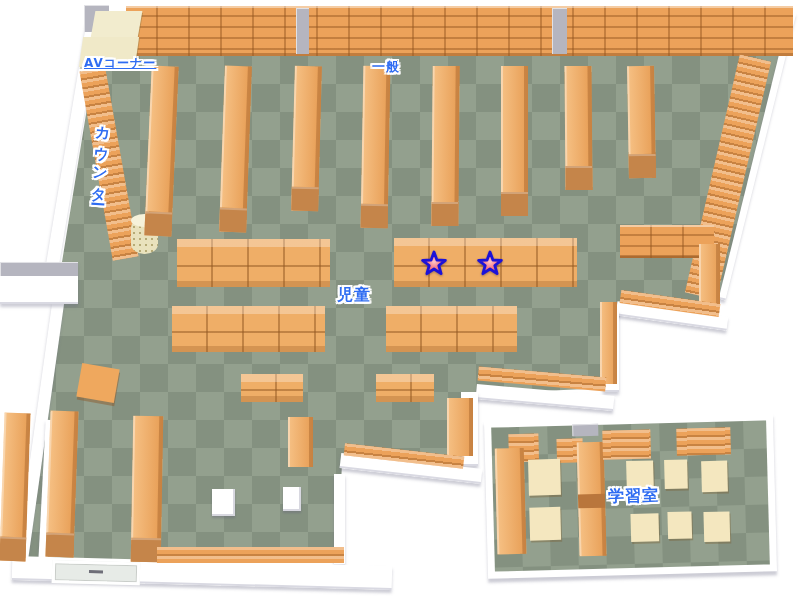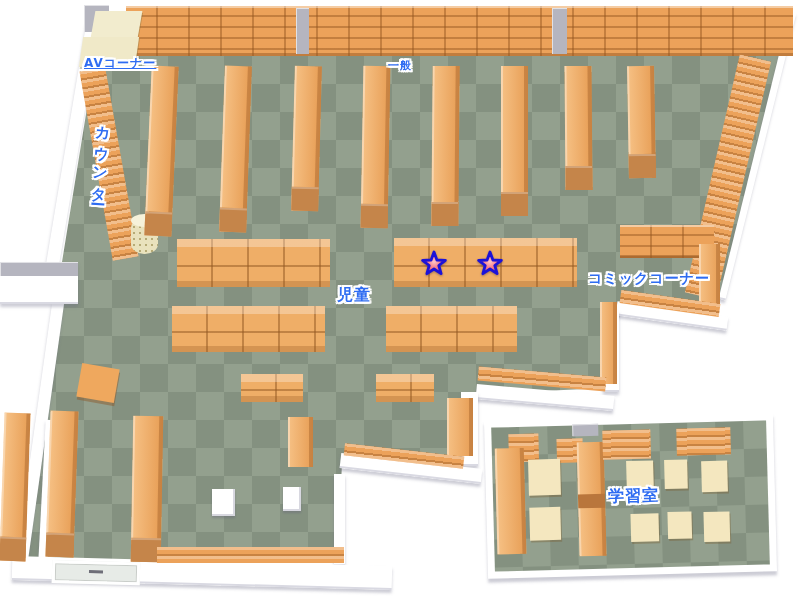--- a/index.html
+++ b/index.html
@@ -157,24 +157,23 @@
     <div class="abs tbl" style="left:141px;top:44px;width:27px;height:31px;"></div>
     <div class="abs tbl" style="left:179px;top:44px;width:23px;height:29px;"></div>
     <div class="abs tbl" style="left:216px;top:46px;width:26px;height:31px;"></div>
     <div class="abs tbl" style="left:144px;top:97px;width:28px;height:28px;"></div>
     <div class="abs tbl" style="left:181px;top:96px;width:24px;height:27px;"></div>
     <div class="abs tbl" style="left:217px;top:97px;width:26px;height:30px;"></div>
     <div class="label" style="left:122px;top:69px;font-size:16px;">学習室</div>
   </div>
 
   <div class="label" style="left:84px;top:55px;font-size:12px;text-decoration:underline;">AVコーナー</div>
-  <div class="label" style="left:388px;top:58px;font-size:11px;">一般</div>
+  <div class="label" style="left:372px;top:58px;font-size:13px;">一般</div>
   <div class="label vert" style="left:91px;top:116px;font-size:15px;transform:rotate(4deg);">カウンター</div>
   <div class="label" style="left:337px;top:285px;font-size:16px;">児童</div>
-  <div class="label" style="left:588px;top:270px;font-size:14px;">コミックコーナー</div>
 
   <div class="abs" style="left:0;top:0;width:800px;height:600px;pointer-events:none;">
       <svg class="star" style="left:419px;top:248px;pointer-events:auto;" width="30" height="30" viewBox="0 0 30 30">
         <path d="M15 4 L17.9 12 L26.4 12.3 L19.8 17.5 L22.1 25.7 L15 21 L7.9 25.7 L10.2 17.5 L3.6 12.3 L12.1 12 Z" fill="url(#starGrad)" stroke="#1c12d8" stroke-width="2.8" stroke-linejoin="round"></path>
       </svg>
       <svg class="star" style="left:475px;top:248px;pointer-events:auto;" width="30" height="30" viewBox="0 0 30 30">
         <path d="M15 4 L17.9 12 L26.4 12.3 L19.8 17.5 L22.1 25.7 L15 21 L7.9 25.7 L10.2 17.5 L3.6 12.3 L12.1 12 Z" fill="url(#starGrad)" stroke="#1c12d8" stroke-width="2.8" stroke-linejoin="round"></path>
       </svg>
     </div>
 

